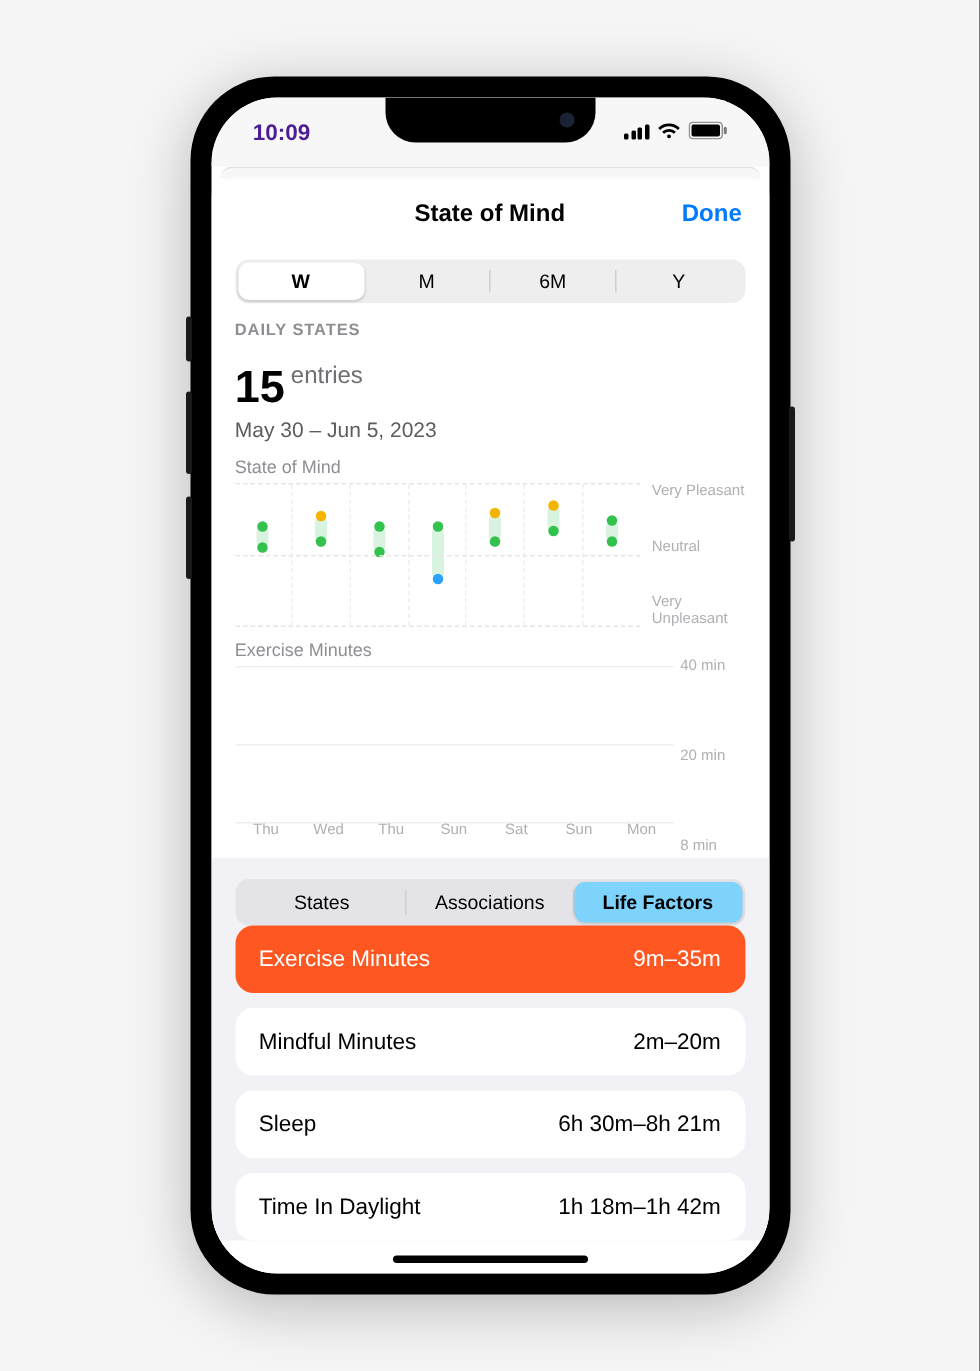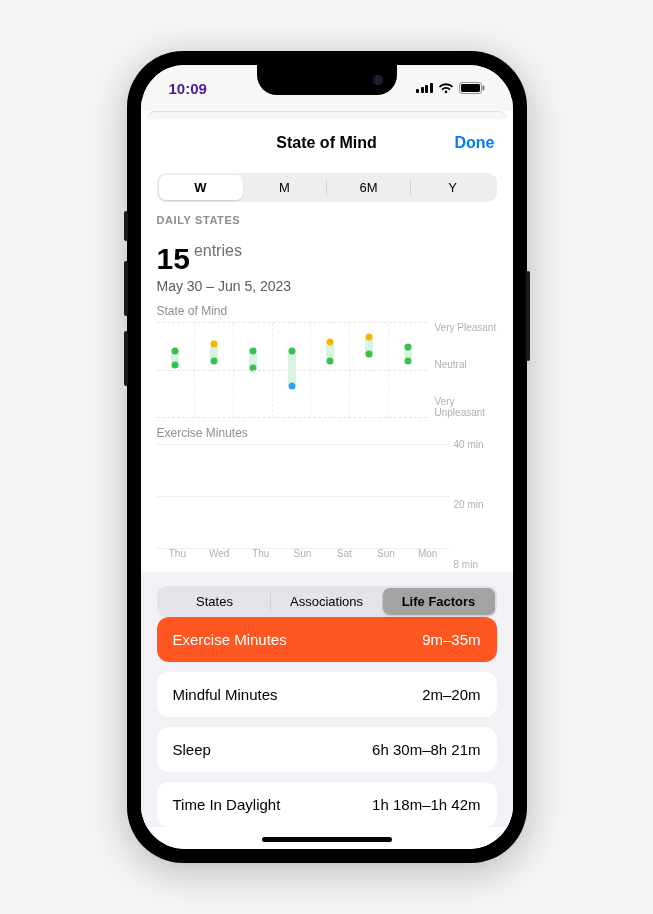--- a/index.html
+++ b/index.html
@@ -123,21 +123,21 @@
   .ex-xaxis span { flex:1; text-align:center; font-size:10px; color:#b0b0b4; }
   .ex-yaxis { width:44px; font-size:10px; color:#b0b0b4; position:relative; }
   .ex-yaxis div { position:absolute; left:1px; transform:translateY(-50%); }
 
   .lower { background:#f2f2f6; margin: 8px -16px 0 -16px; padding: 14px 16px 0 16px; }
   .tabs {
     display:flex; background:#e4e4e8; border-radius:9px; padding:2px;
     font-size:13px; 
   }
   .tabs .tab { flex:1; text-align:center; padding:6px 0; border-radius:7px; cursor:pointer; position:relative; }
-  .tabs .tab.sel { background:#a3a3a3; font-weight:600; box-shadow:0 1px 2px rgba(0,0,0,0.12); }
+  .tabs .tab.sel { background:#7dd3fc; font-weight:600; box-shadow:0 1px 2px rgba(0,0,0,0.12); }
   .tabs .tab:not(:last-child):not(.sel)::after {
     content:""; position:absolute; right:0; top:20%; height:60%; width:1px; background:#cfcfd3;
   }
 
   .factor-row {
     display:flex; justify-content:space-between; align-items:center;
     background:#fff; border-radius:12px; padding:14px 16px;
     margin-bottom:10px; font-size:15px;
   }
   .factor-row.active { background:#ff5722; color:#fff; }

